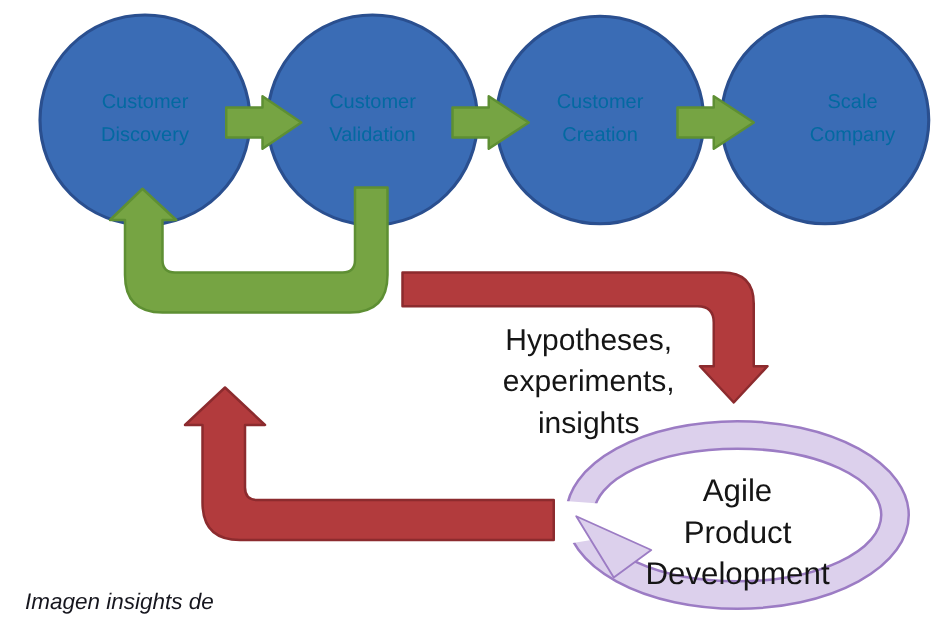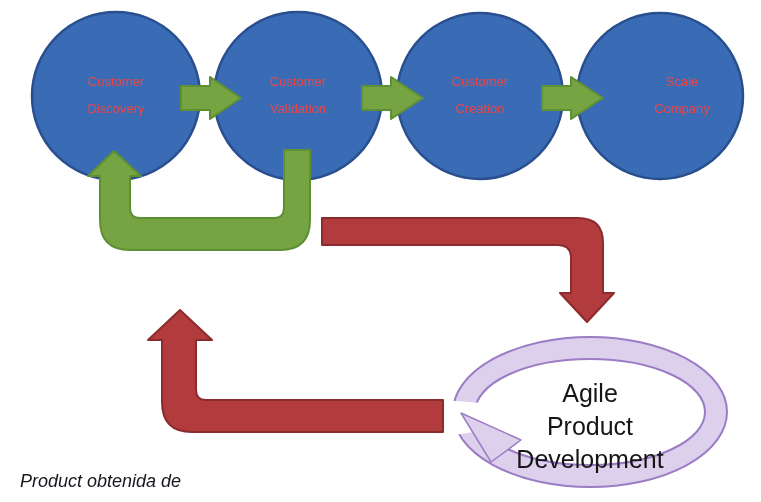--- a/index.html
+++ b/index.html
@@ -12,23 +12,23 @@
   }
   .canvas svg{position:absolute;left:0;top:0;}
   .label{
     position:absolute;
     text-align:center;
     white-space:pre-line;
     color:#111111;
   }
   .stage-label{
     width:180px;
-    font-size:13px;
+    font-size:16px;
     line-height:27px;
-    color:#ef4444;
+    color:#0369a1;
   }
   .anno{
     font-size:24px;
     line-height:32px;
     color:#151515;
   }
   .hypotheses-label{left:351px;top:256px;width:240px;line-height:33px;}
   .feedback-label{left:186px;top:293px;width:200px;line-height:31px;}
   .agile-label{left:480px;top:365px;width:220px;font-size:25px;line-height:33px;margin-top:12px;}
   .caption{
@@ -78,22 +78,25 @@
 
   <div class="label stage-label" style="left:26px;top:68px;">Customer
 Discovery</div>
   <div class="label stage-label" style="left:208px;top:68px;">Customer
 Validation</div>
   <div class="label stage-label" style="left:390px;top:68px;">Customer
 Creation</div>
   <div class="label stage-label" style="left:592px;top:68px;">Scale
 Company</div>
 
+  <div class="label anno hypotheses-label">Hypotheses,
+experiments,
+insights</div>
   <div class="label anno agile-label">Agile
 Product
 Development</div>
 
   <div class="caption">
-    <span>Product obtenida de</span><br>
+    <span>Imagen insights de</span><br>
     
   </div>
 
 </div>
 
 </body></html>

